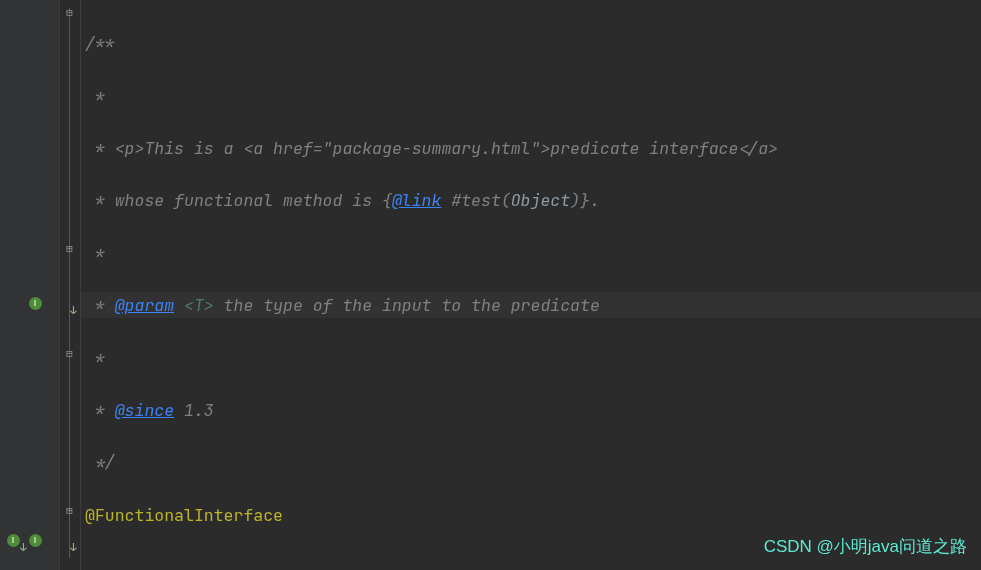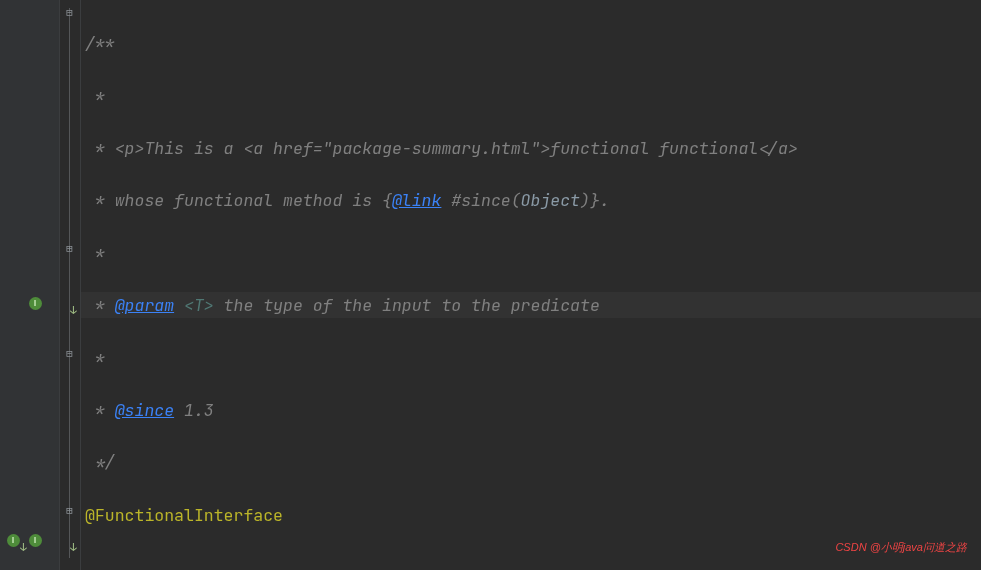--- a/index.html
+++ b/index.html
@@ -57,23 +57,22 @@
 }
 .line { height:26.2px; }
 .c-comment { color:#808080; font-style:italic; }
 .c-tag { color:#3b82f6; font-style:italic; text-decoration:underline; }
 .c-param { color:#808080; font-style:italic; }
 .c-typeparam { color:#507874; font-style:italic; }
 .c-annotation { color:#bbb529; }
 .hl-line { position:absolute; left:81px; right:0; height:26px; background:#323232; }
 .watermark {
   position:absolute; right:14px; bottom:10px;
-  color:#ef4444; font-size:11px;
+  color:#5eead4; font-size:17px;
   font-family:"Microsoft YaHei","PingFang SC",sans-serif;
-  font-style:italic;
 }
 </style>
 </head>
 <body>
 
 <div class="gutter">
   <div class="gutter-icon" style="top:296px;" title="Has implementations">
     <span class="impl-badge">I</span>
     <span class="down-arrow">↓</span>
   </div>
@@ -93,22 +92,22 @@
   <div class="fold-mark" style="top:242px;">⊞</div>
   <div class="fold-mark" style="top:347px;">⊟</div>
   <div class="fold-mark" style="top:504px;">⊞</div>
 </div>
 
 <div class="hl-line" style="top:292px;"></div>
 
 <div class="code">
 <div class="line"><span class="c-comment">/**</span></div>
 <div class="line"><span class="c-comment"> *</span></div>
-<div class="line"><span class="c-comment"> * &lt;p&gt;This is a </span><span class="c-comment">&lt;a href="package-summary.html"&gt;</span><span class="c-comment">functional functional</span><span class="c-comment">&lt;/a&gt;</span></div>
-<div class="line"><span class="c-comment"> * whose functional method is {</span><span class="c-tag">@link</span><span class="c-comment"> #since(</span><span class="c-param" style="font-style:italic;color:#8a9aa6">Object</span><span class="c-comment">)}.</span></div>
+<div class="line"><span class="c-comment"> * &lt;p&gt;This is a </span><span class="c-comment">&lt;a href="package-summary.html"&gt;</span><span class="c-comment">predicate interface</span><span class="c-comment">&lt;/a&gt;</span></div>
+<div class="line"><span class="c-comment"> * whose functional method is {</span><span class="c-tag">@link</span><span class="c-comment"> #test(</span><span class="c-param" style="font-style:italic;color:#8a9aa6">Object</span><span class="c-comment">)}.</span></div>
 <div class="line"><span class="c-comment"> *</span></div>
 <div class="line"><span class="c-comment"> * </span><span class="c-tag">@param</span><span class="c-comment"> </span><span class="c-typeparam">&lt;T&gt;</span><span class="c-comment"> the type of the input to the predicate</span></div>
 <div class="line"><span class="c-comment"> *</span></div>
 <div class="line"><span class="c-comment"> * </span><span class="c-tag">@since</span><span class="c-comment"> 1.3</span></div>
 <div class="line"><span class="c-comment"> */</span></div>
 <div class="line"><span class="c-annotation">@FunctionalInterface</span></div>
 
 
 
 

